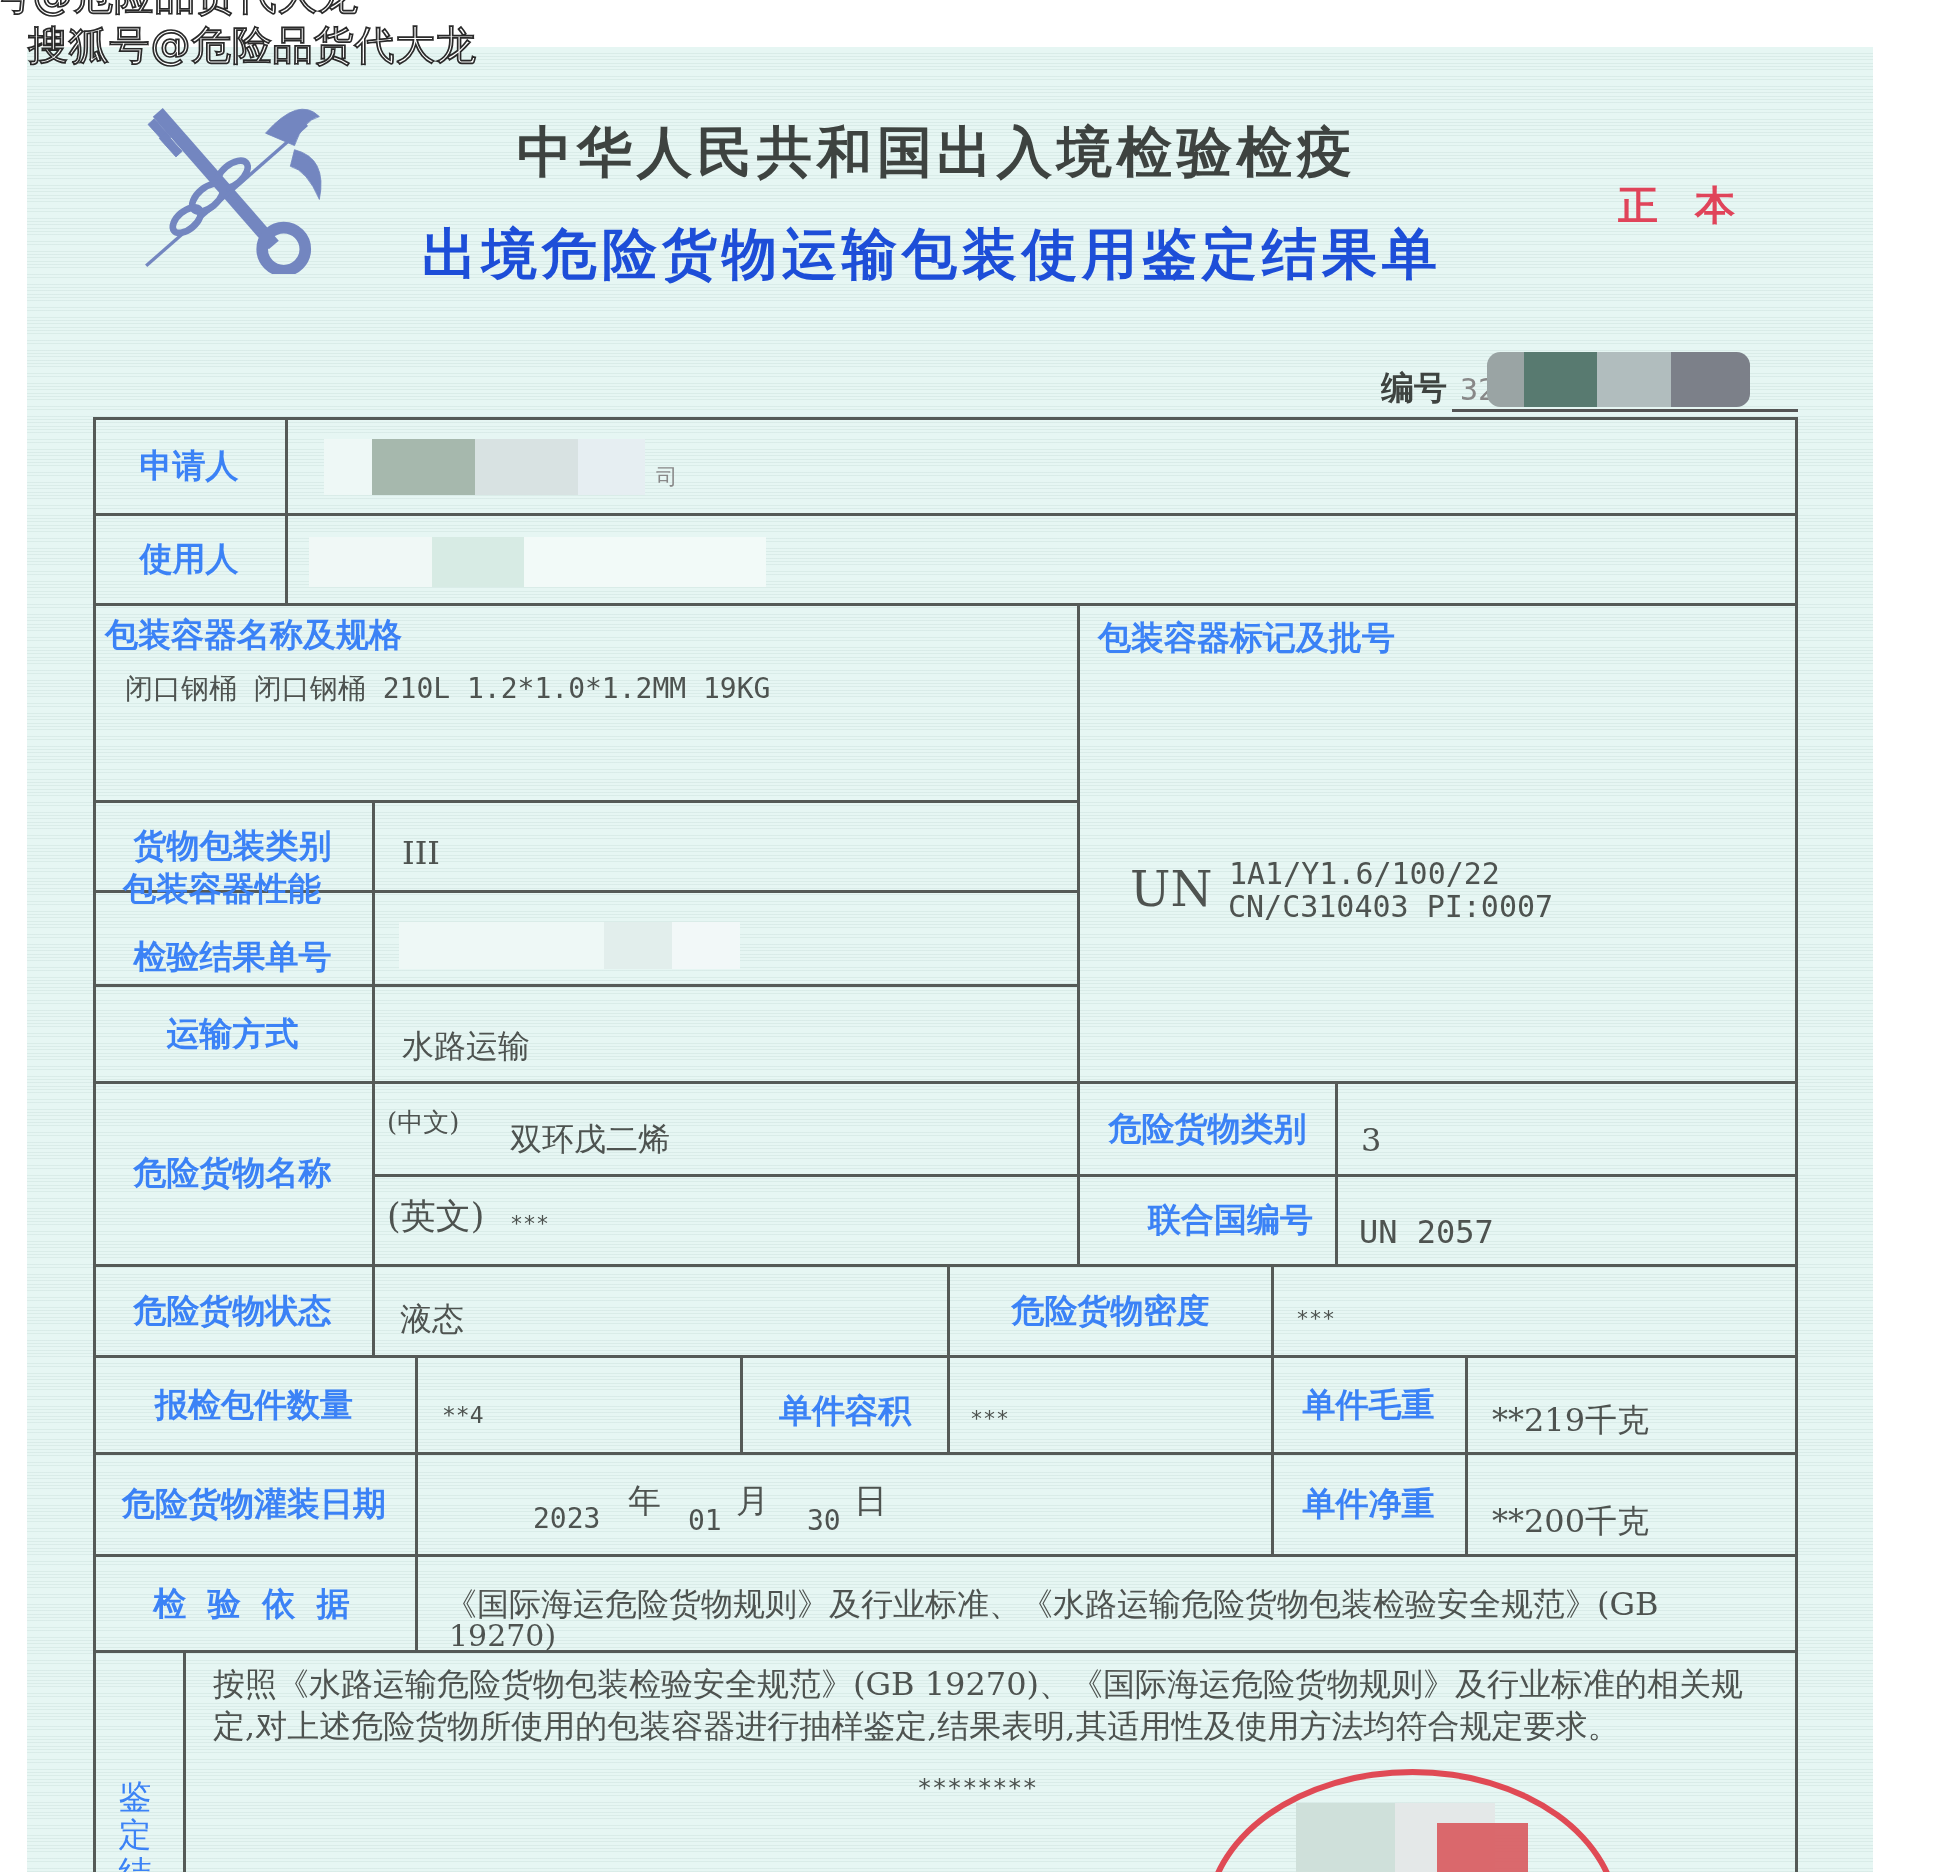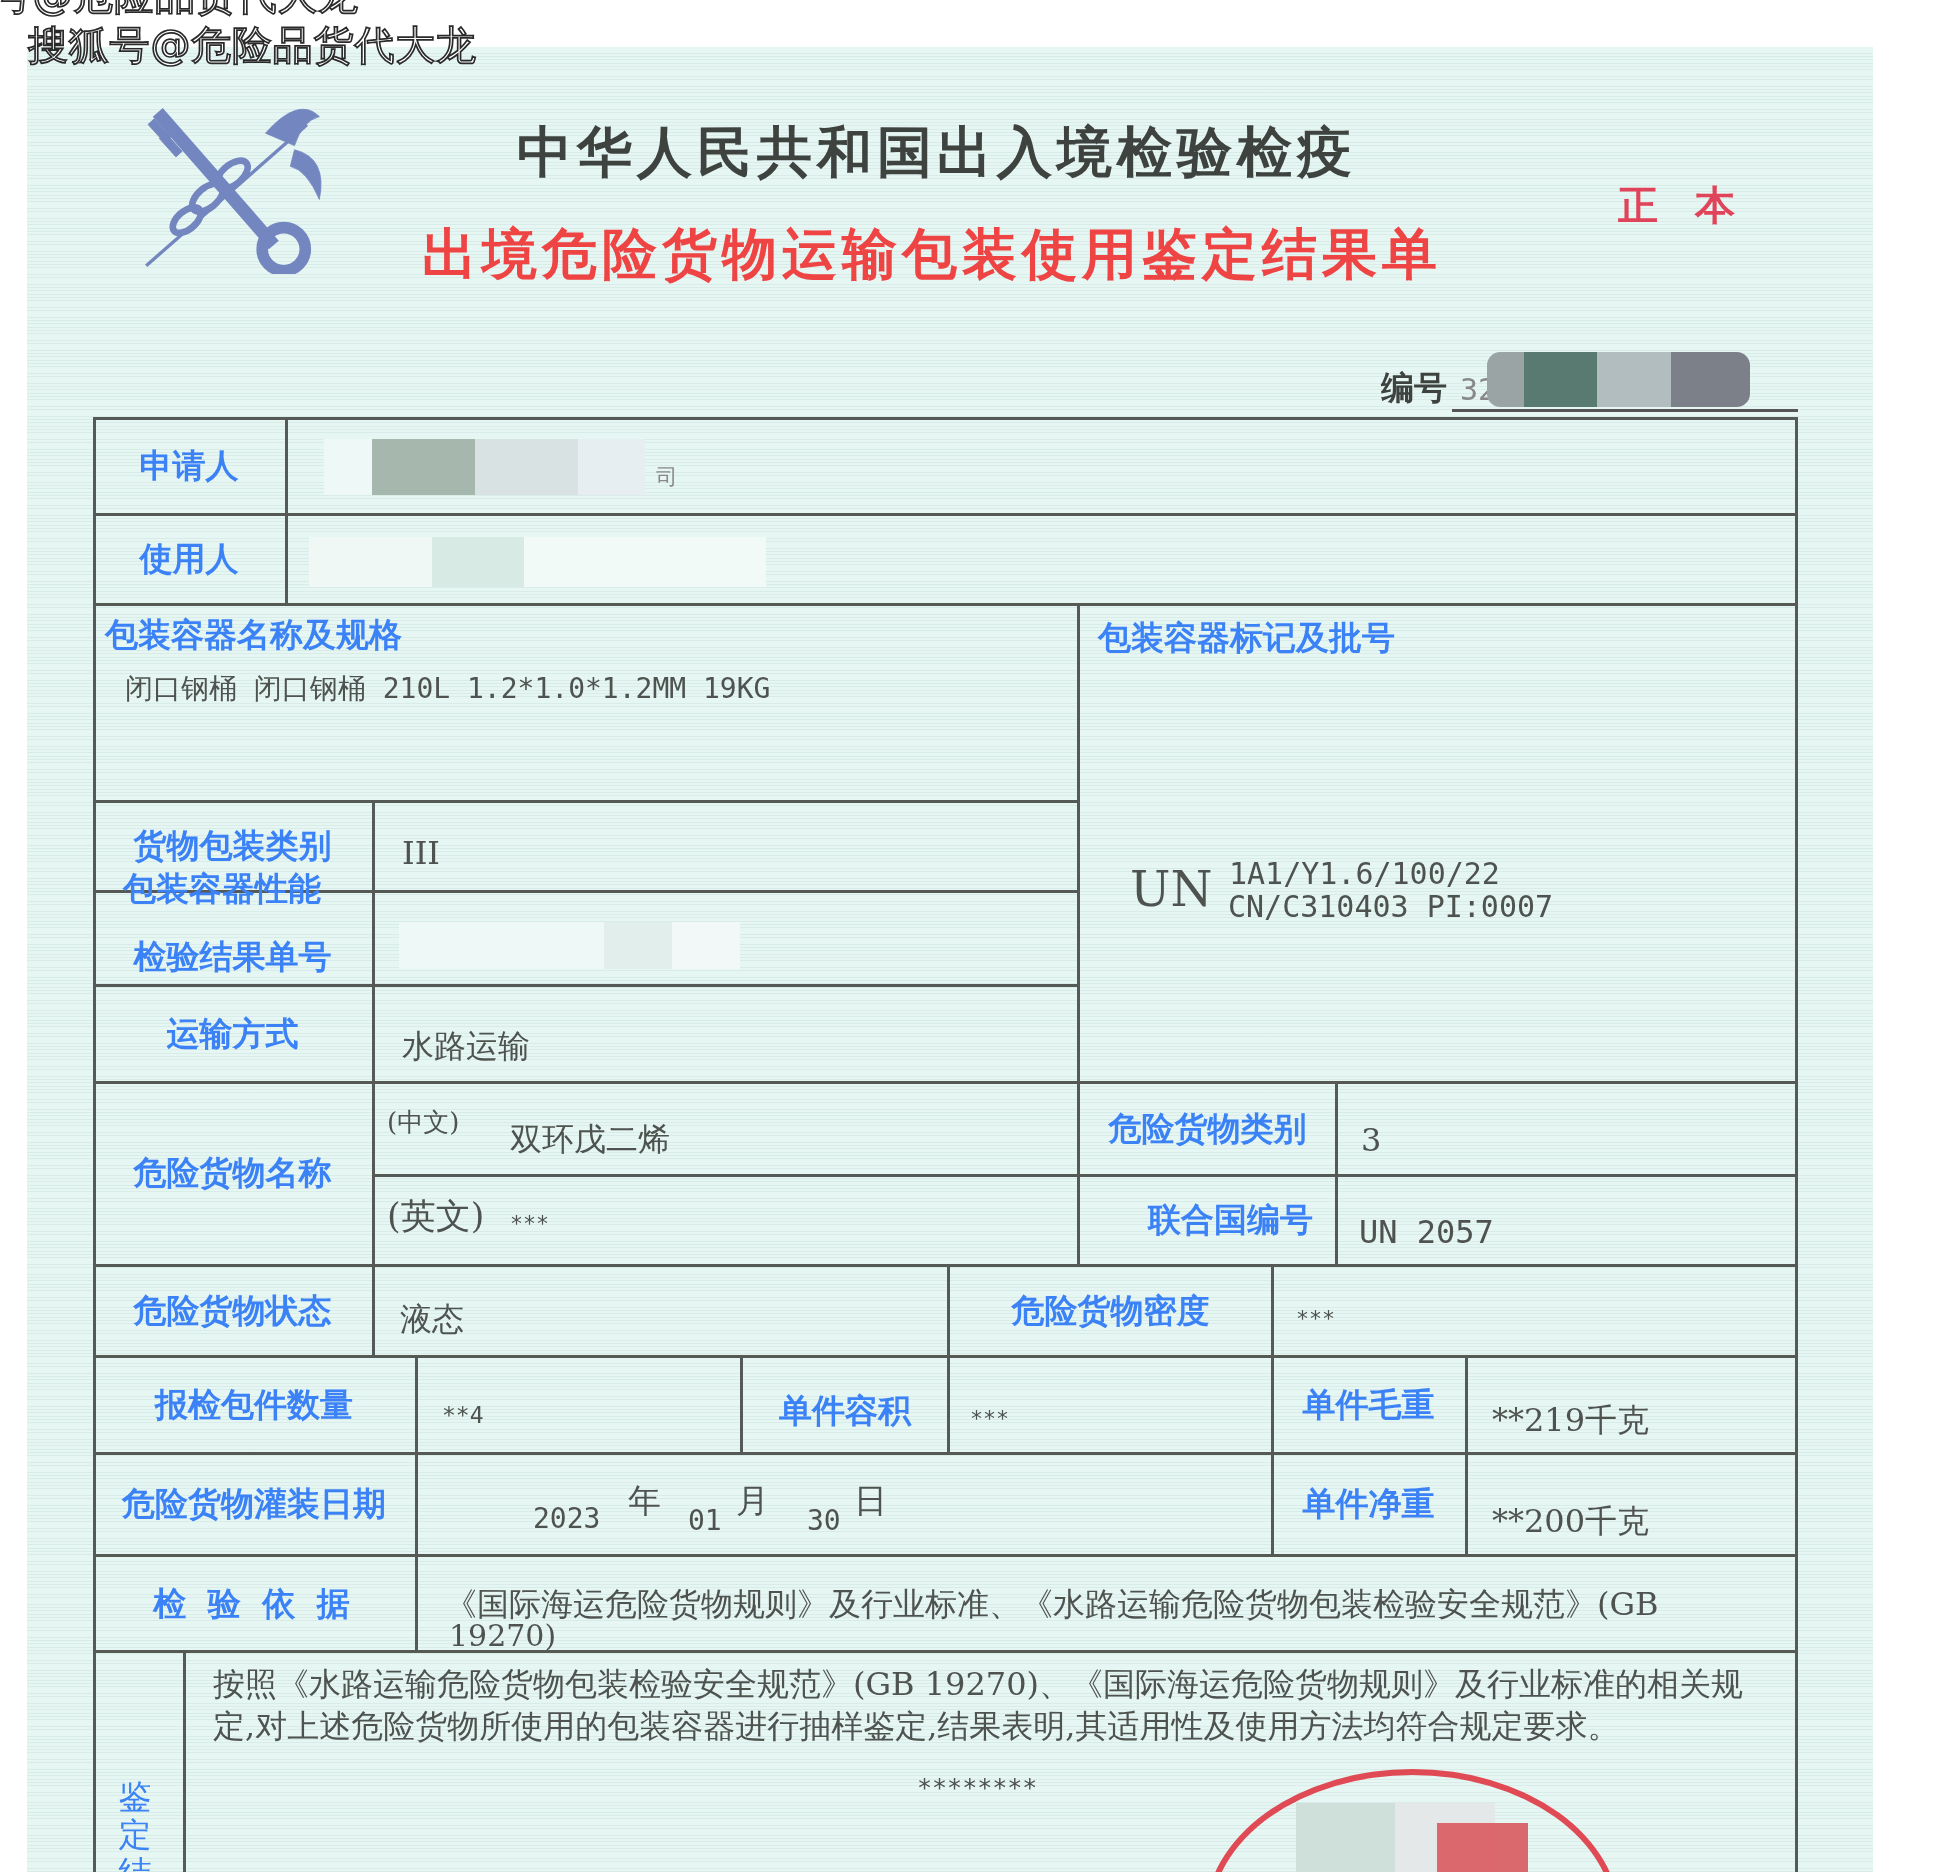--- a/index.html
+++ b/index.html
@@ -24,21 +24,21 @@
     background:#e6f6f3;
     background-image:repeating-linear-gradient(0deg, rgba(180,205,200,0.25) 0px, rgba(180,205,200,0.25) 0.8px, transparent 0.8px, transparent 3.3px);
   }
   .emblem { position:absolute; left:141px; top:100px; width:191px; height:174px; }
   .title1 {
     position:absolute; left:517px; top:116px; font-size:55px; font-weight:bold;
     letter-spacing:5px; color:#3e4340; white-space:nowrap;
   }
   .title2 {
     position:absolute; left:422px; top:218px; font-size:55px; font-weight:bold;
-    letter-spacing:5px; color:#ef4444; white-space:nowrap;
+    letter-spacing:5px; color:#1d4ed8; white-space:nowrap;
   }
   .original-stamp {
     position:absolute; left:1618px; top:178px; font-size:40px; font-weight:bold;
     color:#e0445a; letter-spacing:37px; white-space:nowrap;
   }
   .serial {
     position:absolute; left:1381px; top:366px; font-size:33px; font-weight:bold; color:#3e4340;
   }
   .serial-line { position:absolute; left:1452px; top:409px; width:346px; height:2.5px; background:#555; }
   .serial-value { position:absolute; left:1460px; top:372px; font-size:30px; color:#888; font-family:"DejaVu Sans Mono", monospace; }

